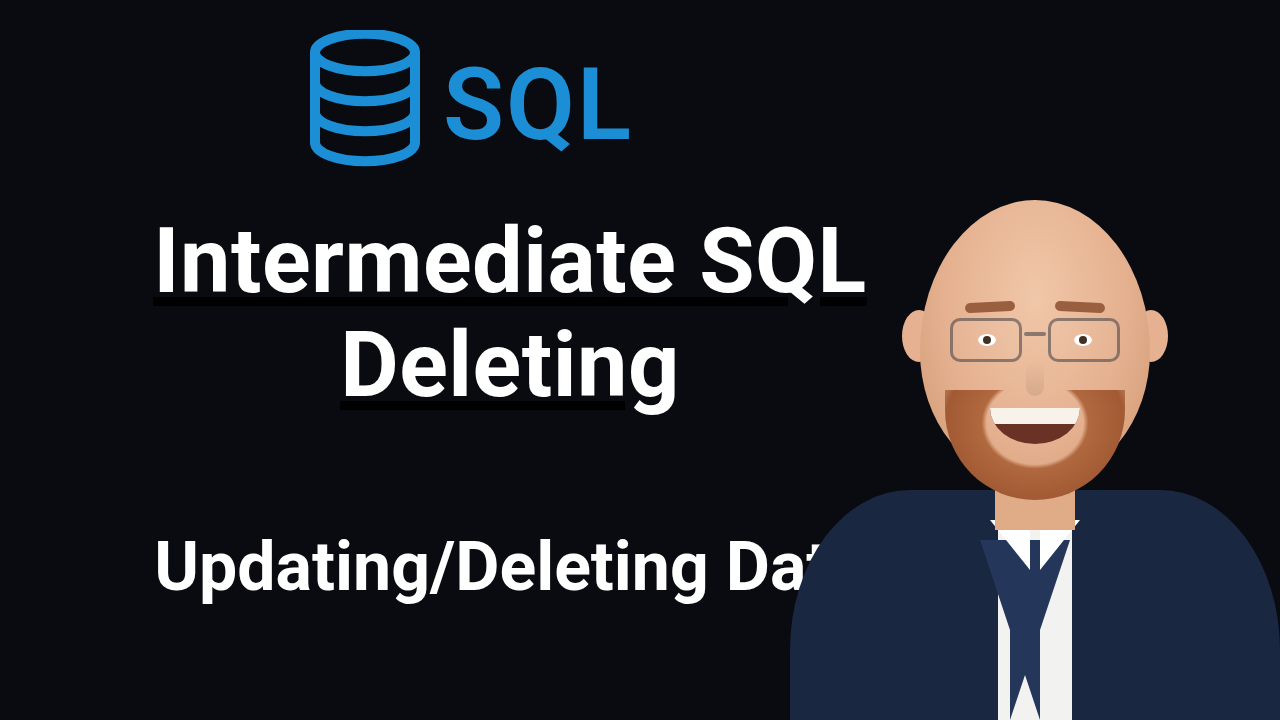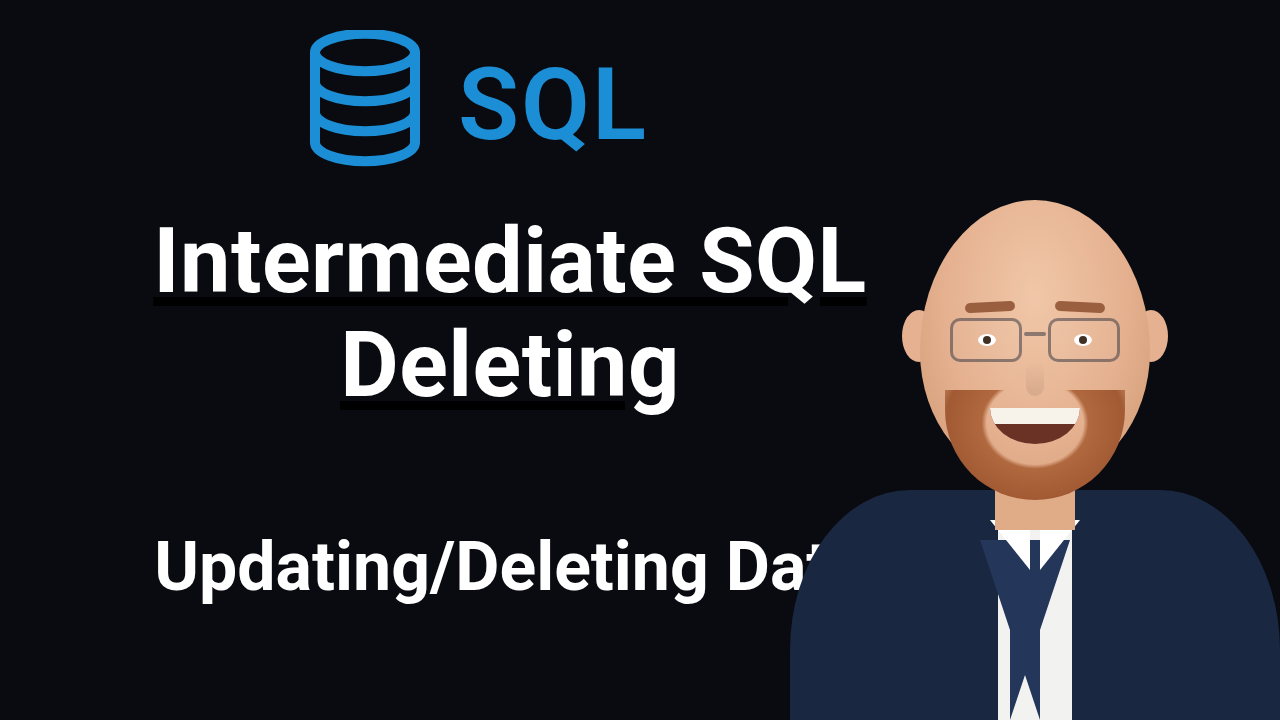--- a/index.html
+++ b/index.html
@@ -13,21 +13,21 @@
     position: relative;
     width: 100%;
     height: 100%;
   }
   .logo-row {
     position: absolute;
     top: 30px;
     left: 300px;
     display: flex;
     align-items: center;
-    gap: 28px;
+    gap: 13px;
   }
   .db-icon svg {
     width: 130px;
     height: 150px;
     display: block;
   }
   .sql-word {
     font-size: 100px;
     font-weight: 600;
     color: #1b8ed6;

